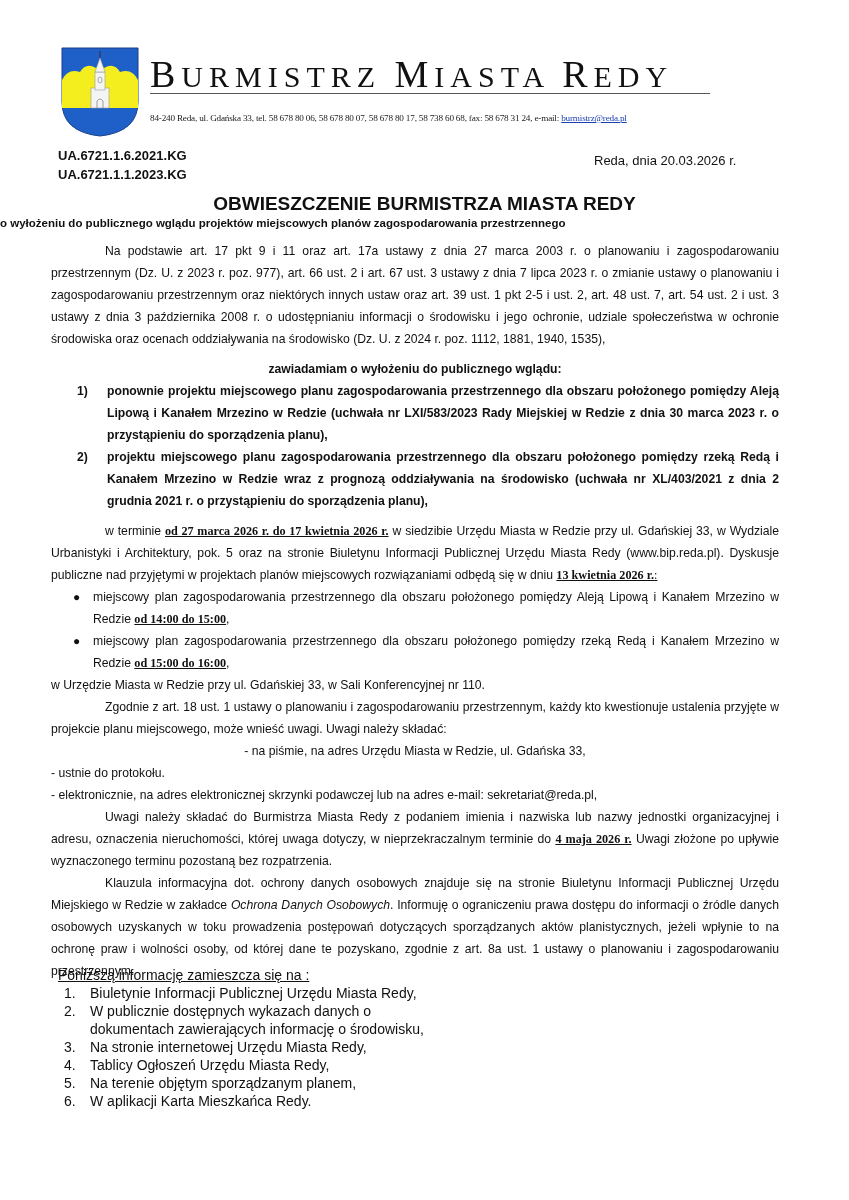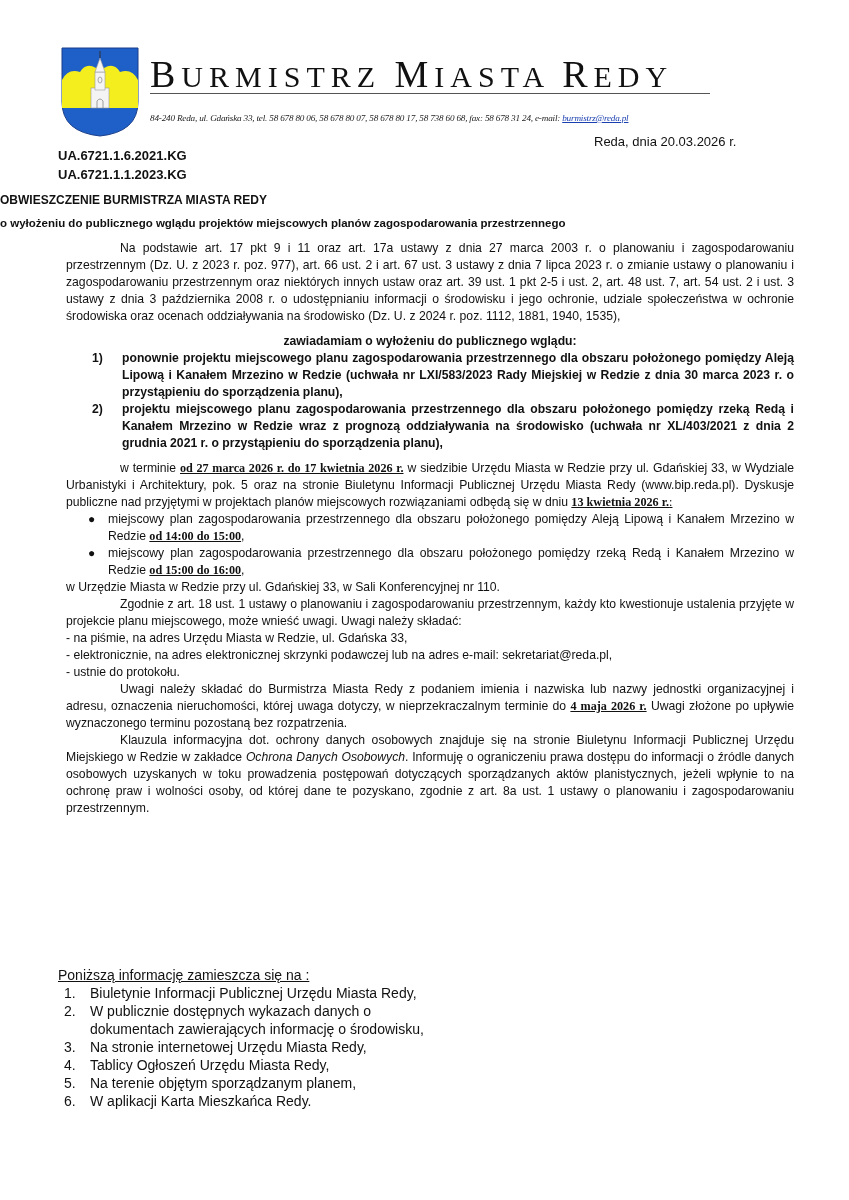--- a/index.html
+++ b/index.html
@@ -7,31 +7,31 @@
          font-family: "Liberation Sans", sans-serif; color: #111; }
   .page { position: absolute; left: 0; top: 0; width: 849px; height: 1200px; }
 
   
   .crest { position: absolute; left: 60px; top: 46px; width: 80px; height: 92px; }
   .letterhead-title { position: absolute; left: 150px; top: 52px; font-family: "Liberation Serif", serif;
     font-size: 30px; letter-spacing: 6px; color: #111; white-space: nowrap; }
   .letterhead-title .big { font-size: 38px; }
   .letterhead-rule { position: absolute; left: 150px; top: 93px; width: 560px; height: 1px; background: #555; }
   .letterhead-contact { position: absolute; left: 150px; top: 113px; font-family: "Liberation Serif", serif;
-    font-style: italic; font-size: 9.2px; color: #222; white-space: nowrap; letter-spacing: -0.2px; }
+    font-size: 9.2px; color: #222; white-space: nowrap; letter-spacing: -0.2px; }
   .letterhead-contact a { color: #1a3fb0; text-decoration: underline; }
 
   
   .refs { position: absolute; left: 58px; top: 146px; font-size: 13px; font-weight: bold; line-height: 19px; }
-  .date { position: absolute; left: 594px; top: 132px; font-size: 13px; line-height: 19px; }
+  .date { position: absolute; left: 594px; top: 151px; font-size: 13px; line-height: 19px; }
 
-  .title { position: absolute; left: 0; width: 849px; top: 193px; font-size: 12px; font-weight: bold; }
+  .title { position: absolute; left: 0; width: 849px; top: 193px; text-align: center; font-size: 19px; font-weight: bold; }
   .subtitle { position: absolute; left: 0; width: 849px; top: 217px; text-align: left; font-size: 11.5px; font-weight: bold; }
 
-  .body { position: absolute; left: 66px; width: 728px; font-size: 12.2px; line-height: 17px; text-align: justify; }
+  .body { position: absolute; left: 51px; width: 728px; font-size: 12.2px; line-height: 22px; text-align: justify; }
   .indent { text-indent: 54px; }
   p { margin: 0; }
   .b { font-weight: bold; }
   .u { text-decoration: underline; font-family: Liberation Serif, serif; }
   .i { font-style: italic; }
 
   .center-bold { text-align: center; font-weight: bold; }
   ol.numbered { margin: 0; padding: 0; list-style: none; }
   ol.numbered li { position: relative; padding-left: 56px; font-weight: bold; text-align: justify; }
   ol.numbered li .num { position: absolute; left: 26px; top: 0; }
@@ -90,23 +90,23 @@
       <li><span class="num">2)</span><span>projektu miejscowego planu zagospodarowania przestrzennego dla obszaru położonego pomiędzy rzeką Redą i Kanałem Mrzezino w Redzie wraz z prognozą oddziaływania na środowisko (uchwała nr XL/403/2021 z dnia 2 grudnia 2021 r. o przystąpieniu do sporządzenia planu),</span></li>
     </ol>
     <p style="height:8px"></p>
     <p class="indent"><span>w terminie </span><span class="b u">od 27 marca 2026 r. do 17 kwietnia 2026 r.</span><span> w siedzibie Urzędu Miasta w Redzie przy ul. Gdańskiej 33, w Wydziale Urbanistyki i Architektury, pok. 5 oraz na stronie Biuletynu Informacji Publicznej Urzędu Miasta Redy (www.bip.reda.pl). Dyskusje publiczne nad przyjętymi w projektach planów miejscowych rozwiązaniami odbędą się w dniu </span><span class="b u">13 kwietnia 2026 r.</span><span class="u">:</span></p>
     <ul class="bullets">
       <li><span class="dot">●</span><span>miejscowy plan zagospodarowania przestrzennego dla obszaru położonego pomiędzy Aleją Lipową i Kanałem Mrzezino w Redzie</span> <span class="b u">od 14:00 do 15:00</span><span>,</span></li>
       <li><span class="dot">●</span><span>miejscowy plan zagospodarowania przestrzennego dla obszaru położonego pomiędzy rzeką Redą i Kanałem Mrzezino w Redzie</span> <span class="b u">od 15:00 do 16:00</span><span>,</span></li>
     </ul>
     <p>w Urzędzie Miasta w Redzie przy ul. Gdańskiej 33, w Sali Konferencyjnej nr 110.</p>
     <p class="indent">Zgodnie z art. 18 ust. 1 ustawy o planowaniu i zagospodarowaniu przestrzennym, każdy kto kwestionuje ustalenia przyjęte w projekcie planu miejscowego, może wnieść uwagi. Uwagi należy składać:</p>
-    <p style="text-align:left">- na piśmie, na adres Urzędu Miasta w Redzie, ul. Gdańska 33,</p>
+    <p style="text-align:center">- na piśmie, na adres Urzędu Miasta w Redzie, ul. Gdańska 33,</p>
+    <p style="text-align:left">- ustnie do protokołu.</p>
     <p style="text-align:left">- elektronicznie, na adres elektronicznej skrzynki podawczej lub na adres e-mail: sekretariat@reda.pl,</p>
-    <p style="text-align:left">- ustnie do protokołu.</p>
     <p class="indent"><span>Uwagi należy składać do Burmistrza Miasta Redy z podaniem imienia i nazwiska lub nazwy jednostki organizacyjnej i adresu, oznaczenia nieruchomości, której uwaga dotyczy, w nieprzekraczalnym terminie do </span><span class="b u">4 maja 2026 r.</span><span> Uwagi złożone po upływie wyznaczonego terminu pozostaną bez rozpatrzenia.</span></p>
     <p class="indent"><span>Klauzula informacyjna dot. ochrony danych osobowych znajduje się na stronie Biuletynu Informacji Publicznej Urzędu Miejskiego w Redzie w zakładce </span><span class="i">Ochrona Danych Osobowych</span><span>. Informuję o ograniczeniu prawa dostępu do informacji o źródle danych osobowych uzyskanych w toku prowadzenia postępowań dotyczących sporządzanych aktów planistycznych, jeżeli wpłynie to na ochronę praw i wolności osoby, od której dane te pozyskano, zgodnie z art. 8a ust. 1 ustawy o planowaniu i zagospodarowaniu przestrzennym.</span></p>
   </div>
 
   <div class="footer-list">
     <div class="heading">Poniższą informację zamieszcza się na :</div>
     <ol>
       <li><span class="num">1.</span><span>Biuletynie Informacji Publicznej Urzędu Miasta Redy,</span></li>
       <li style="width:360px"><span class="num">2.</span><span>W publicznie dostępnych wykazach danych o dokumentach zawierających informację o środowisku,</span></li>
       <li><span class="num">3.</span><span>Na stronie internetowej Urzędu Miasta Redy,</span></li>

